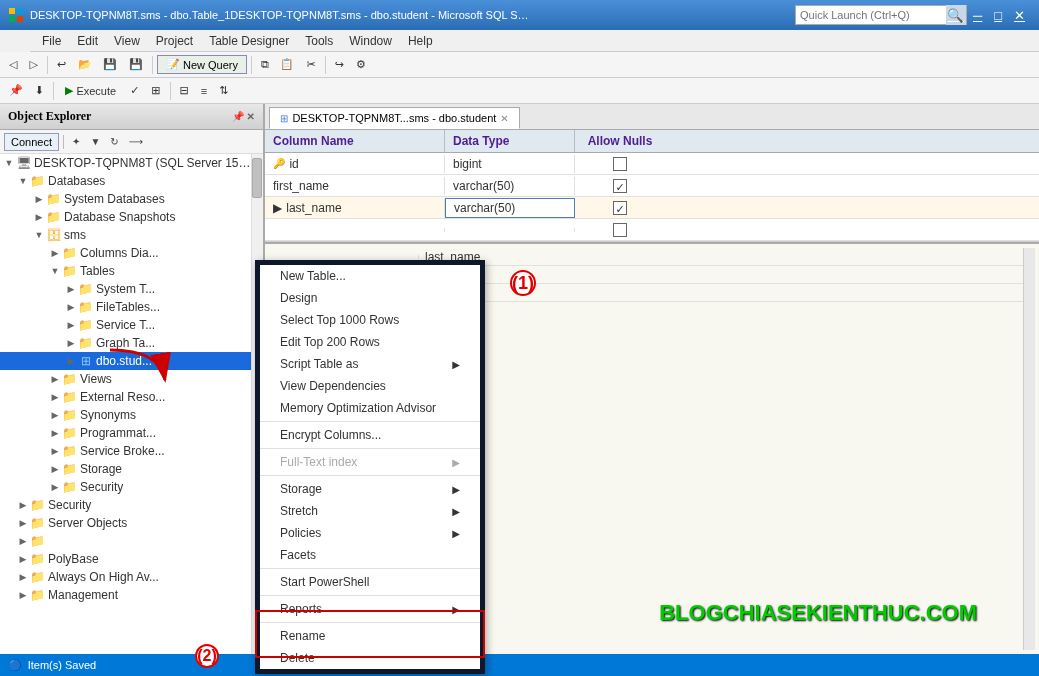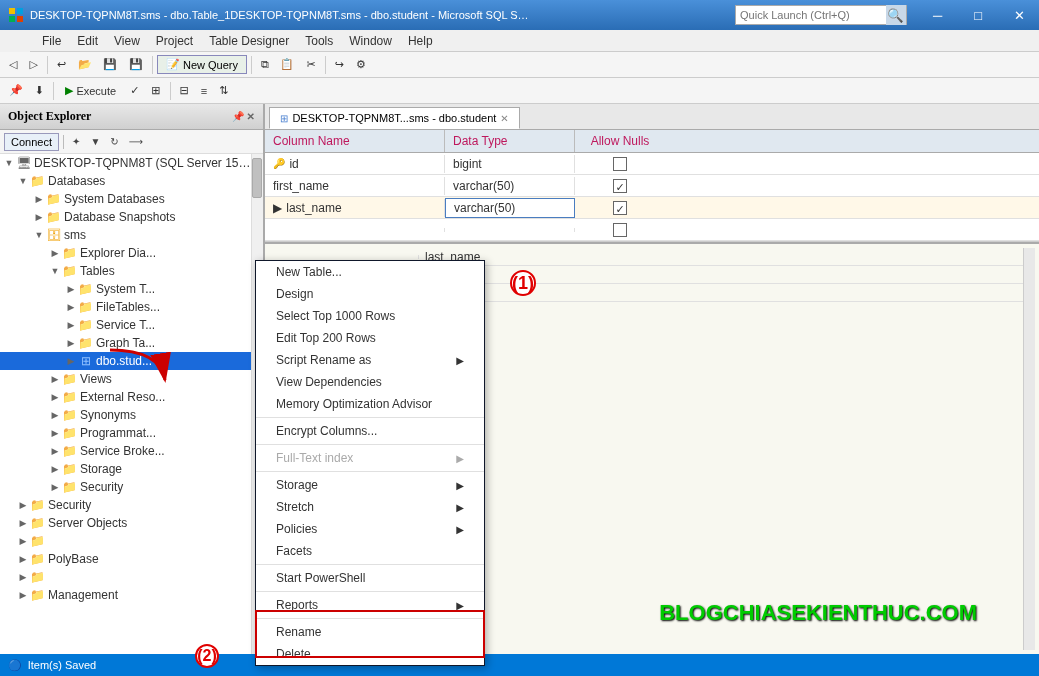--- a/index.html
+++ b/index.html
@@ -10,21 +10,21 @@
       background: linear-gradient(to bottom, #4a90d9, #2a6db5);
       color: white;
       height: 30px;
       display: flex;
       align-items: center;
       padding: 0 8px;
       justify-content: space-between;
     }
     .title-bar-left { display: flex; align-items: center; gap: 6px; }
     .title-bar-title { font-size: 11px; white-space: nowrap; overflow: hidden; text-overflow: ellipsis; max-width: 500px; }
-    .title-bar-right { display: flex; align-items: center; gap: 20px; }
+    .title-bar-right { display: flex; align-items: center; gap: 0; text-decoration: underline; }
     .title-search { display: flex; align-items: center; background: white; border: 1px solid #aaa; height: 20px; }
     .title-search input { border: none; outline: none; font-size: 11px; width: 150px; padding: 0 4px; color: #999; }
     .title-search-btn { background: #c8d8e8; border: none; width: 20px; height: 20px; cursor: pointer; display: flex; align-items: center; justify-content: center; }
     .win-btn { background: transparent; border: none; color: white; font-size: 13px; cursor: pointer; padding: 0 6px; height: 20px; }
 
     
     .menu-bar {
       background: #f0f0f0;
       border-bottom: 1px solid #ccc;
       height: 22px;
@@ -120,21 +120,21 @@
     .tree-icon { display: inline-flex; align-items: center; justify-content: center; width: 16px; height: 14px; flex-shrink: 0; margin-right: 2px; }
     .tree-label { flex: 1; overflow: hidden; text-overflow: ellipsis; }
 
     
     .context-menu {
       position: absolute;
       left: 255px;
       top: 260px;
       width: 230px;
       background: white;
-      border: 1px solid #0f172a;
+      border: 5px solid #0f172a;
       box-shadow: 2px 2px 8px rgba(0,0,0,0.3);
       z-index: 100;
       font-size: 12px;
     }
     .ctx-item {
       padding: 4px 20px;
       cursor: pointer;
       display: flex;
       align-items: center;
       justify-content: space-between;
@@ -174,21 +174,21 @@
       height: 22px;
       color: #444;
     }
     .tab.active { background: white; color: #000; border-bottom: 1px solid white; z-index: 1; }
     .tab-close { font-size: 10px; color: #888; cursor: pointer; }
 
     
     .table-designer { flex: 1; display: flex; flex-direction: column; background: white; overflow: hidden; }
     .table-grid { border-bottom: 1px solid #ccc; }
     .tg-header { display: flex; background: #e0e8f0; border-bottom: 1px solid #aaa; }
-    .tg-col { padding: 4px 8px; font-weight: normal; font-size: 12px; color: #be185d; }
+    .tg-col { padding: 4px 8px; font-weight: bold; font-size: 12px; color: #4c1d95; }
     .tg-col-name { width: 180px; border-right: 1px solid #bbb; }
     .tg-col-type { width: 130px; border-right: 1px solid #bbb; }
     .tg-col-null { width: 90px; text-align: center; }
     .tg-row { display: flex; border-bottom: 1px solid #e0e0e0; align-items: center; height: 22px; }
     .tg-row.editing { background: #fff8e8; }
     .tg-cell { padding: 2px 8px; font-size: 12px; color: #333; overflow: hidden; }
     .tg-cell-name { width: 180px; border-right: 1px solid #e0e0e0; display: flex; align-items: center; gap: 4px; }
     .tg-cell-type { width: 130px; border-right: 1px solid #e0e0e0; }
     .tg-cell-null { width: 90px; text-align: center; display: flex; align-items: center; justify-content: center; }
     .checkbox-checked { display: inline-block; width: 14px; height: 14px; border: 1px solid #666; background: #fff; text-align: center; line-height: 14px; font-size: 11px; }
@@ -440,21 +440,21 @@
 
         <div class="tree-item" style="padding-left:32px;">
           <span class="tree-expander">▼</span>
           <span class="tree-icon icon-db">🗄</span>
           <span class="tree-label">sms</span>
         </div>
 
         <div class="tree-item" style="padding-left:48px;">
           <span class="tree-expander">▶</span>
           <span class="tree-icon icon-folder">📁</span>
-          <span class="tree-label">Explorer Dia...</span>
+          <span class="tree-label">Columns Dia...</span>
         </div>
 
         <div class="tree-item" style="padding-left:48px;">
           <span class="tree-expander">▼</span>
           <span class="tree-icon icon-folder">📁</span>
           <span class="tree-label">Tables</span>
         </div>
 
         <div class="tree-item" style="padding-left:64px;">
           <span class="tree-expander">▶</span>
@@ -547,20 +547,21 @@
 
         <div class="tree-item" style="padding-left:16px;">
           <span class="tree-expander">▶</span>
           <span class="tree-icon icon-folder">📁</span>
           <span class="tree-label">PolyBase</span>
         </div>
 
         <div class="tree-item" style="padding-left:16px;">
           <span class="tree-expander">▶</span>
           <span class="tree-icon icon-folder">📁</span>
+          <span class="tree-label">Always On High Av...</span>
         </div>
 
         <div class="tree-item" style="padding-left:16px;">
           <span class="tree-expander">▶</span>
           <span class="tree-icon icon-folder">📁</span>
           <span class="tree-label">Management</span>
         </div>
       </div>
       <div class="oe-scrollbar">
         <div class="oe-scrollbar-thumb"></div>
@@ -657,21 +658,21 @@
     <div class="ctx-item">
       <span>Design</span>
     </div>
     <div class="ctx-item">
       <span>Select Top 1000 Rows</span>
     </div>
     <div class="ctx-item">
       <span>Edit Top 200 Rows</span>
     </div>
     <div class="ctx-item">
-      <span>Script Rename as</span>
+      <span>Script Table as</span>
       <span class="ctx-submenu-arrow">▶</span>
     </div>
     <div class="ctx-item">
       <span>View Dependencies</span>
     </div>
     <div class="ctx-item">
       <span>Memory Optimization Advisor</span>
     </div>
     <div class="ctx-separator"></div>
     <div class="ctx-item">

